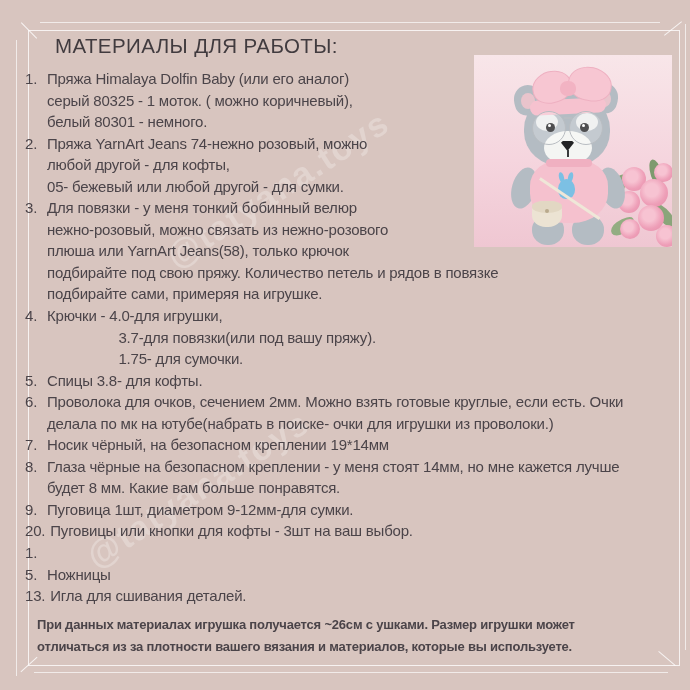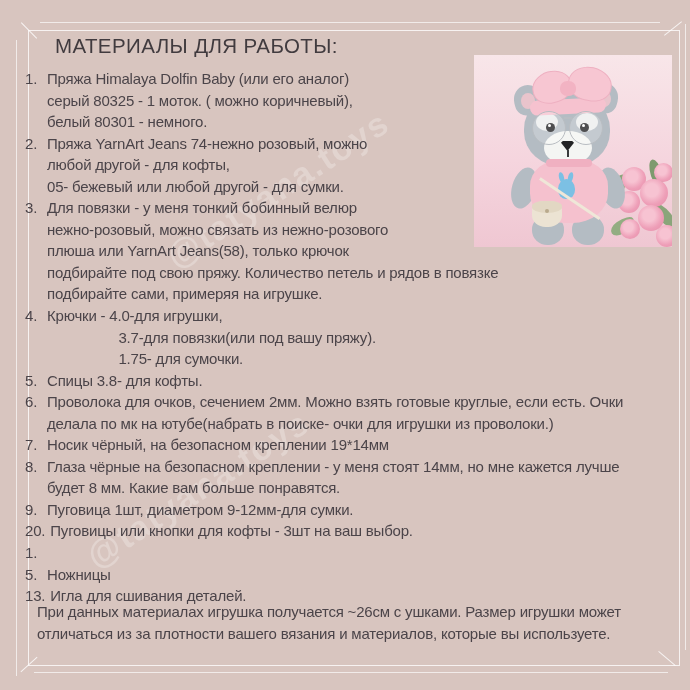--- a/index.html
+++ b/index.html
@@ -32,22 +32,22 @@
   
   .list{
     position:absolute;left:25px;top:68px;width:648px;
     font-size:15px;line-height:21.55px;letter-spacing:-0.2px;
   }
   .row{display:flex;}
   .num{flex:0 0 auto;min-width:17px;margin-right:5px;white-space:nowrap;}
   .txt{white-space:pre-wrap;}
   
   .footer{
-    position:absolute;left:37px;top:601px;width:640px;
-    font-size:15px;line-height:22px;letter-spacing:-0.2px;white-space:pre-wrap;
+    position:absolute;left:37px;top:614px;width:640px;
+    font-size:13px;line-height:22px;letter-spacing:-0.2px;white-space:pre-wrap;font-weight:bold;
   }
   
   .watermark{
     position:absolute;font-size:34px;color:rgba(255,255,255,0.26);
     transform:rotate(-33deg);transform-origin:left center;
     pointer-events:none;white-space:nowrap;font-weight:bold;letter-spacing:2px;
   }
   .wm1{left:170px;top:240px;}
   .wm2{left:90px;top:540px;}
   

